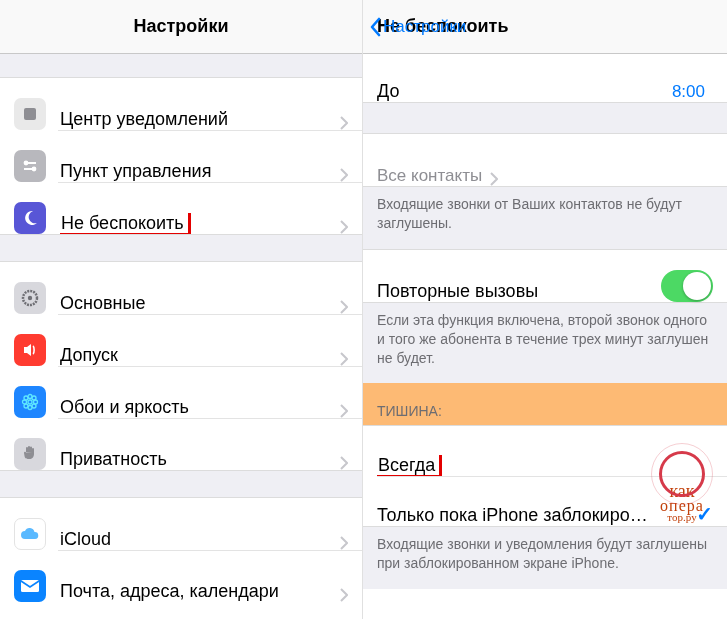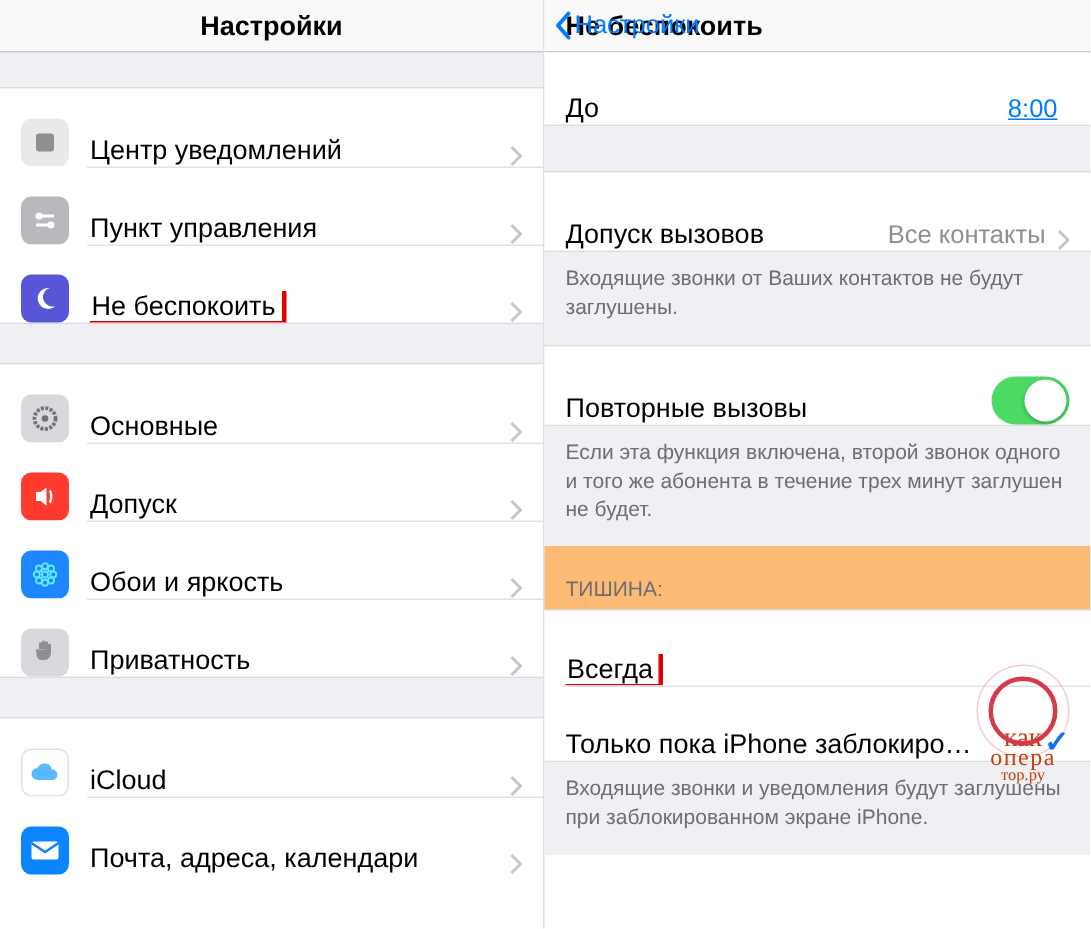--- a/index.html
+++ b/index.html
@@ -11,21 +11,21 @@
     display: flex;
     overflow: hidden;
     position: relative;
   }
   .panel-left, .panel-right { height: 100%; }
   .panel-left { width: 363px; border-right: 1px solid #e0e0e0; }
   .panel-right { width: 364px; }
 
   
   .header {
-    height: 35px;
+    height: 54px;
     border-bottom: 1px solid #c8c8c8;
     display: flex;
     align-items: center;
     justify-content: center;
     position: relative;
     background: #f9f9f9;
   }
   .header-title {
     font-size: 18px;
     font-weight: 600;
@@ -84,21 +84,21 @@
     flex: 1;
     white-space: nowrap;
     overflow: hidden;
     text-overflow: ellipsis;
   }
   .row-value {
     font-size: 17px;
     color: #8e8e93;
     margin-right: 8px;
   }
-  .row-value.blue { color:#007aff;text-decoration:underline; }
+  .row-value.blue { color:#007aff; }
   .chevron {
     width: 8px; height: 14px;
     flex-shrink:0;
   }
   .chevron svg { display:block; }
   .highlight {
     border: 3px solid #e30000;
     padding: 0 4px;
     margin-left: -6px;
   }
@@ -338,21 +338,20 @@
   </div>
 
   <div class="row no-sep" style="height:48px;">
     <span class="row-label">До</span>
     <span class="row-value blue">8:00</span>
   </div>
 
   <div class="group-gap" style="height:32px;"></div>
 
   <div class="row no-sep">
-    <span class="row-label">Допуск вызовов</span>
     <span class="row-value">Все контакты</span>
     <span class="chevron">
         <svg width="8" height="14" viewBox="0 0 8 14">
           <polyline points="1,1 7,7 1,13" fill="none" stroke="#c7c7cc" stroke-width="2"></polyline>
         </svg>
       </span>
   </div>
   <div class="footer-text with-bottom">Входящие звонки от Ваших контактов не будут заглушены.</div>
 
   <div class="row no-sep">

